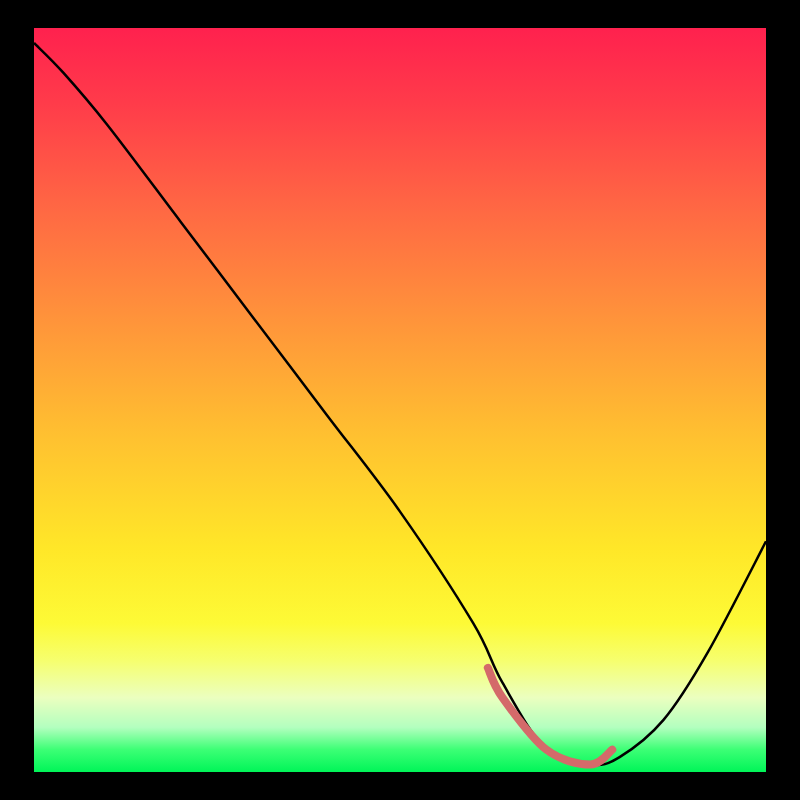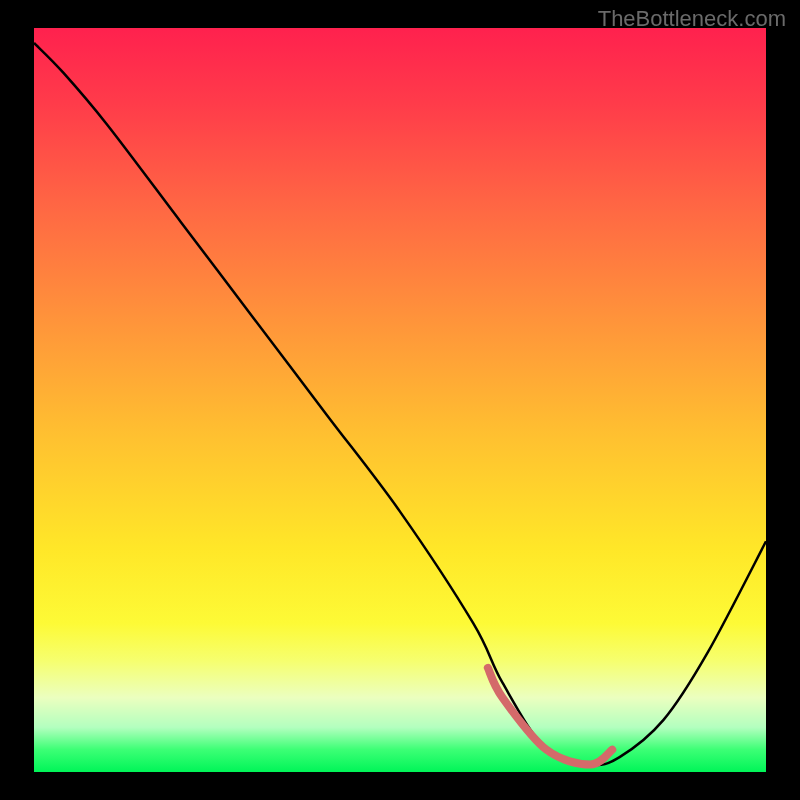--- a/index.html
+++ b/index.html
@@ -55,21 +55,20 @@
     width: 732px;
     height: 744px;
     z-index: 2;
   }
 </style>
 </head>
 <body>
 
 <div class="container">
 
-  <div class="watermark">TheBottleneck.com</div>
 
   <div class="plot-area"></div>
 
   <svg class="curve" viewBox="0 0 732 744" preserveAspectRatio="none">
     <path id="main-curve" fill="none" stroke="#000" stroke-width="2.5" d="M 0,14.879999999999995 C 4.88,19.839999999999993 17.08,30.99999999999998 29.28,44.639999999999986 C 41.480000000000004,58.279999999999994 53.68000000000001,71.92000000000002 73.2,96.72000000000003 C 92.72,121.52000000000004 122.00000000000001,161.20000000000005 146.4,193.44000000000005 C 170.8,225.68000000000006 195.2,257.92 219.6,290.16 C 244,322.40000000000003 268.40000000000003,354.64 292.8,386.88 C 317.2,419.12 341.6,448.88 366,483.6 C 390.4,518.32 422.12,566.6800000000001 439.2,595.2 C 456.28,623.72 456.28000000000003,633.6400000000001 468.48,654.72 C 480.68,675.8 497.76,708.04 512.4,721.68 C 527.04,735.3199999999999 544.12,735.3199999999999 556.32,736.56 C 568.5200000000001,737.8 573.4000000000001,736.56 585.6,729.12 C 597.8,721.6800000000001 614.88,709.28 629.52,691.92 C 644.16,674.56 656.36,654.72 673.44,624.96 C 690.5200000000001,595.2 722.24,531.96 732,513.36"></path>
     <path id="highlight-curve" fill="none" stroke="#d46a6a" stroke-width="8" stroke-linecap="round" d="M 453.84,639.84 C 456.28,644.8000000000001 458.72,655.96 468.48,669.6 C 478.24,683.24 497.76,710.52 512.4,721.68 C 527.04,732.8399999999999 545.34,736.56 556.32,736.56 C 567.3000000000001,736.56 574.62,724.16 578.28,721.68"></path>
   </svg>
 
 </div>
 

